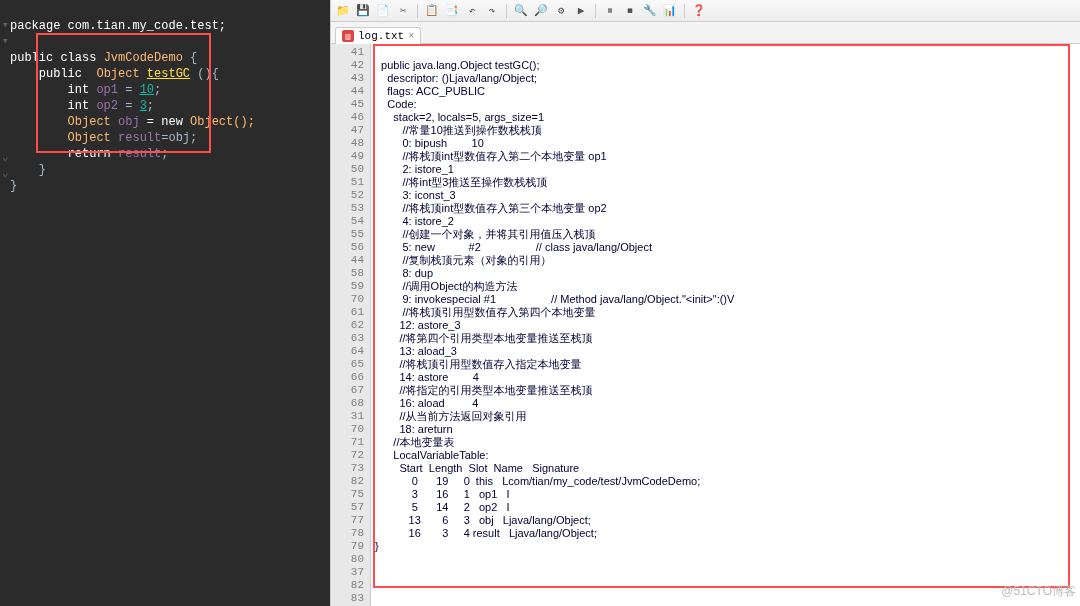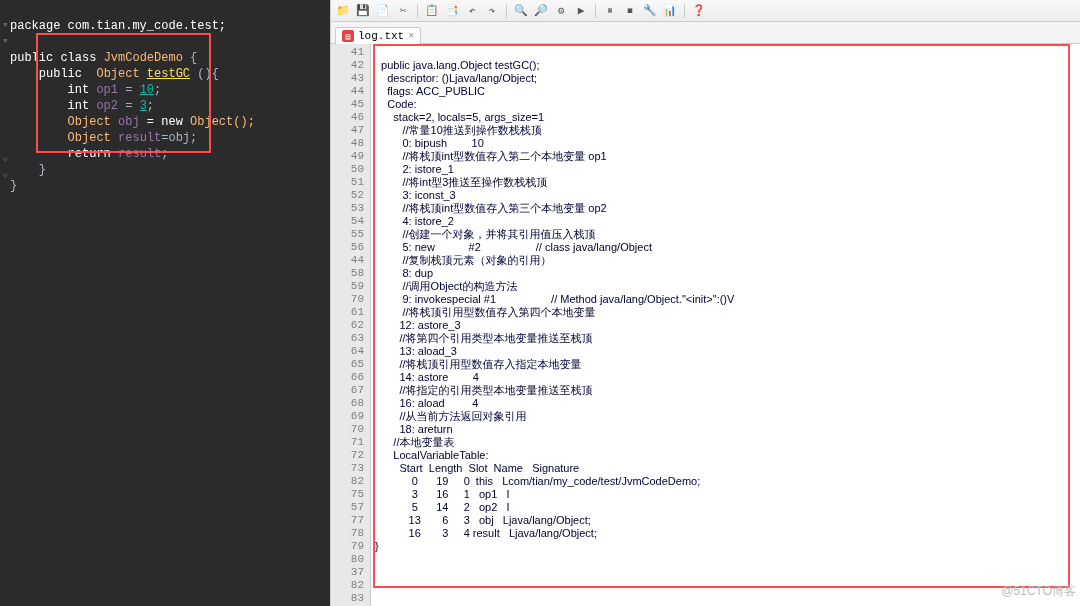--- a/index.html
+++ b/index.html
@@ -242,21 +242,21 @@
           <div>59</div>
           <div>70</div>
           <div>61</div>
           <div>62</div>
           <div>63</div>
           <div>64</div>
           <div>65</div>
           <div>66</div>
           <div>67</div>
           <div>68</div>
-          <div>69</div>
+          <div>31</div>
           <div>70</div>
           <div>71</div>
           <div>72</div>
           <div>73</div>
           <div>82</div>
           <div>75</div>
           <div>57</div>
           <div>77</div>
           <div>78</div>
           <div>79</div>

